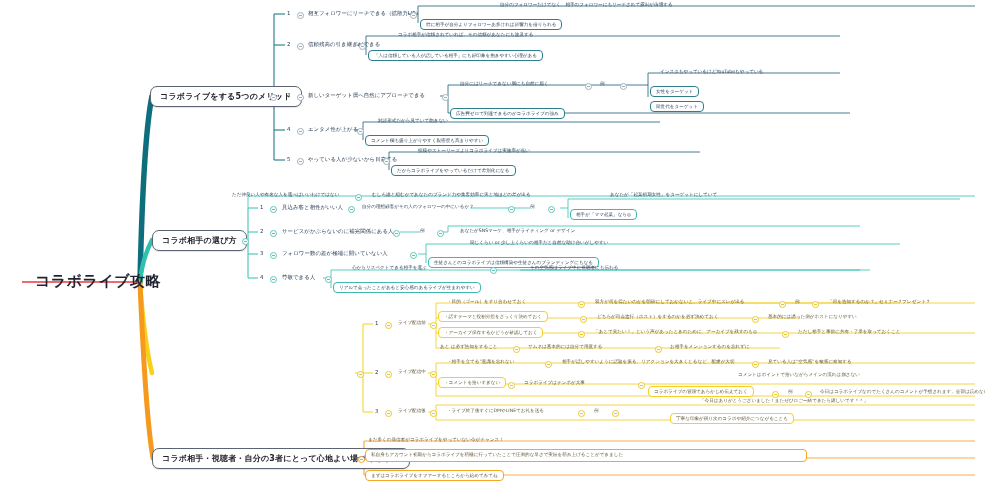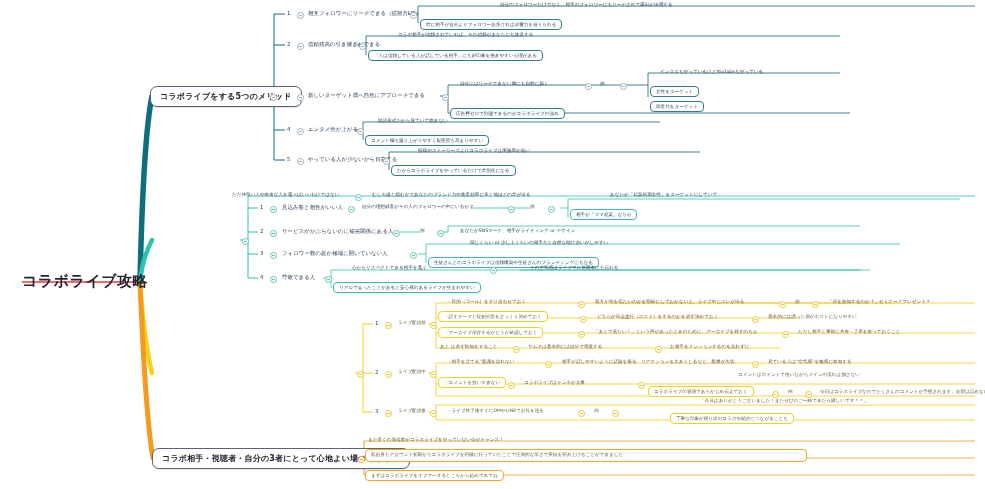--- a/index.html
+++ b/index.html
@@ -144,21 +144,21 @@
     <path d="M428,412 L436,412 L436,405 L975,405" stroke="#f2c916" stroke-width=".8" fill="none"></path>
     <path d="M436,412 L436,420 L975,420" stroke="#f2c916" stroke-width=".8" fill="none"></path>
 
     <path d="M356,458 L364,458" stroke="#f59a1e" stroke-width="1" fill="none"></path>
     <path d="M364,441 L364,475" stroke="#f59a1e" stroke-width="1" fill="none"></path>
     <path d="M364,441 L975,441" stroke="#f59a1e" stroke-width=".8" fill="none"></path>
     <path d="M364,458 L975,458" stroke="#f59a1e" stroke-width=".8" fill="none"></path>
     <path d="M364,475 L975,475" stroke="#f59a1e" stroke-width=".8" fill="none"></path>
   </svg>
 
-  <div class="node root" style="left:22px;top:272px;font-family:Liberation Serif, serif;">コラボライブ攻略</div>
+  <div class="node root" style="left:35px;top:272px;font-family:Liberation Serif, serif;">コラボライブ攻略</div>
 
   <div class="node topic" style="left:150px;top:86px;">コラボライブをする5つのメリット</div>
   <div class="tog" style="left:270px;top:94px;"></div>
 
   <div class="node num" style="left:287px;top:10px;">1</div>
   <div class="tog" style="left:297px;top:12px;"></div>
   <div class="node lv2" style="left:308px;top:10px;">相互フォロワーにリーチできる（拡散力UP）</div>
   <div class="tog" style="left:410px;top:12px;"></div>
   <div class="node lv3" style="left:500px;top:2px;">自分のフォロワーだけでなく、相手のフォロワーにもリーチされて露出が倍増する</div>
   <div class="node boxed" style="left:420px;top:19px;">特に相手が自分よりフォロワーあ多ければ影響力を借りられる</div>
@@ -190,20 +190,21 @@
   <div class="node lv3" style="left:378px;top:118px;">対談形式だから見ていて飽きない</div>
   <div class="node boxed" style="left:365px;top:135px;">コメント欄も盛り上がりやすく親密度も高まりやすい</div>
 
   <div class="node num" style="left:287px;top:156px;">5</div>
   <div class="tog" style="left:297px;top:158px;"></div>
   <div class="node lv2" style="left:308px;top:156px;">やっている人が少ないから目立てる</div>
   <div class="tog" style="left:383px;top:158px;"></div>
   <div class="node lv3" style="left:418px;top:148px;">投稿やストーリーズよりコラボライブは実施率が低い</div>
   <div class="node boxed" style="left:391px;top:165px;">だからコラボライブをやっているだけで差別化になる</div>
 
+  <div class="node topic" style="left:152px;top:230px;">コラボ相手の選び方</div>
   <div class="tog t" style="left:242px;top:238px;"></div>
 
   <div class="node lv3" style="left:232px;top:192px;">ただ仲良い人や有名な人を選べばいいわけではない</div>
   <div class="tog t" style="left:355px;top:194px;"></div>
   <div class="node lv3" style="left:372px;top:192px;">むしろ誰と組むかであなたのブランド力や集客効率に天と地ほどの差が出る</div>
 
   <div class="node num" style="left:260px;top:204px;">1</div>
   <div class="tog t" style="left:270px;top:206px;"></div>
   <div class="node lv2" style="left:282px;top:204px;">見込み客と相性がいい人</div>
   <div class="tog t" style="left:348px;top:206px;"></div>

